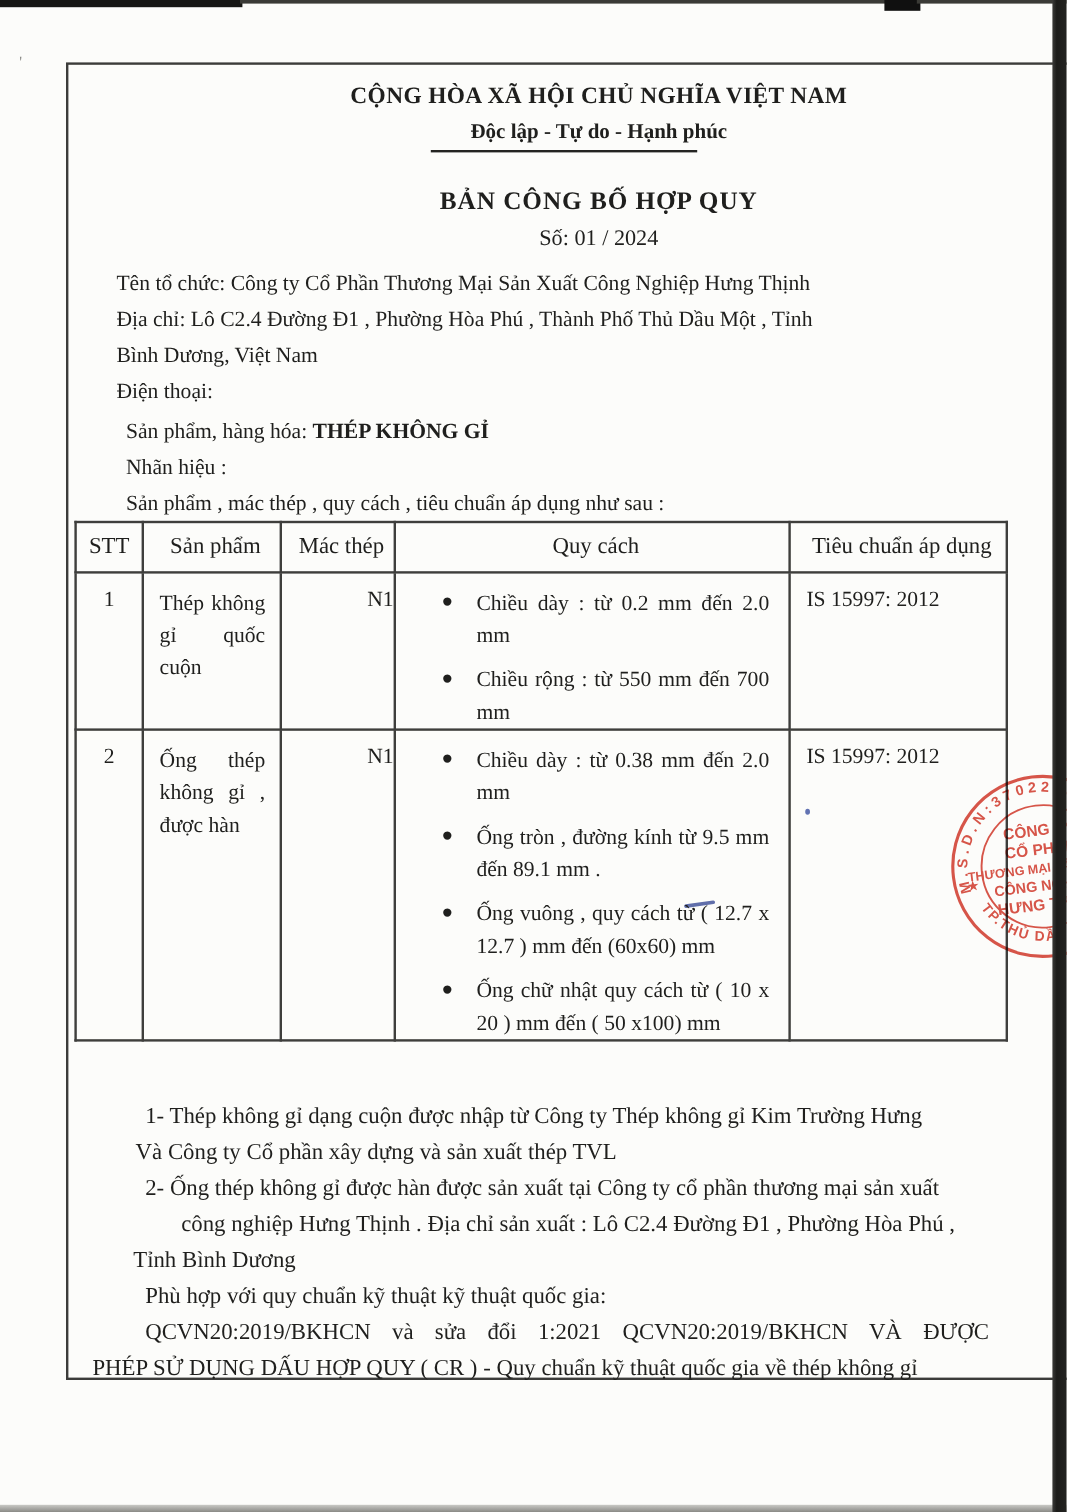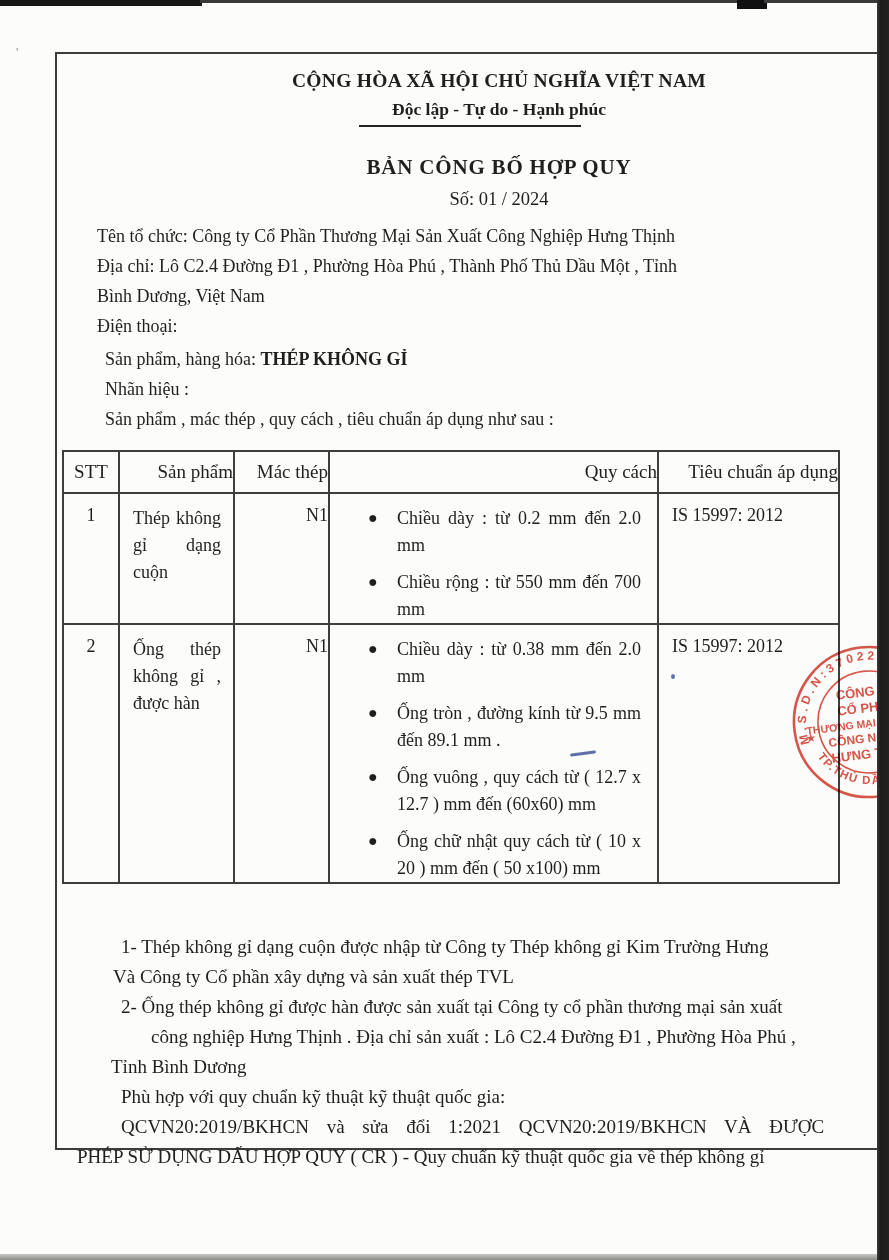--- a/index.html
+++ b/index.html
@@ -39,28 +39,28 @@
   .doc-title { margin-top:24px; font-size:21px; font-weight:bold; letter-spacing:.8px; }
   .doc-number { margin-top:9px; font-size:18.5px; }
 
   .info { margin-top:11px; padding-left:40px; font-size:18px; line-height:30px; }
   .info .shift { margin-left:8px; }
   .info .gap { margin-top:3px; }
   .bold { font-weight:bold; }
 
   
   table.spec-table {
-    margin-left:5px; margin-top:16px;
+    margin-left:5px; margin-top:0;
     border-collapse:collapse; table-layout:fixed; width:776px;
     font-size:18px;
   }
   .spec-table td, .spec-table th {
     border:2px solid #3e3e3c; vertical-align:top; font-weight:normal;
   }
-  .spec-table thead th { height:42px; vertical-align:middle; font-size:19px; text-align:right; padding-left:6px; }
+  .spec-table thead th { height:42px; vertical-align:middle; font-size:19px; text-align:center; padding-left:6px; }
   .spec-table thead th.c { text-align:center; padding-left:0; }
   .row1 { height:93px; }
   .row2 { height:237px; }
   td.stt { text-align:center; padding-top:11px; }
   td.prod { padding:11px 12px 0 13px; text-align:justify; line-height:27px; }
   td.grade { text-align:right; padding-top:11px; }
   td.std { padding:11px 8px 0 13px; }
   ul.specs { list-style:none; margin:0; padding:0; }
   li.spec {
     position:relative; padding-left:67px; padding-right:16px;
@@ -152,21 +152,21 @@
           <th class="c">STT</th>
           <th>Sản phẩm</th>
           <th>Mác thép</th>
           <th>Quy cách</th>
           <th>Tiêu chuẩn áp dụng</th>
         </tr>
       </thead>
       <tbody>
         <tr class="row1">
           <td class="stt">1</td>
-          <td class="prod">Thép không gỉ dạng cuộn</td>
+          <td class="prod">Thép không gỉ quốc cuộn</td>
           <td class="grade">N1</td>
           <td>
             <ul class="specs">
               <li class="spec"><span class="dot">●</span><span>Chiều dày : từ 0.2 mm đến 2.0 mm</span></li>
               <li class="spec"><span class="dot">●</span><span>Chiều rộng : từ 550 mm đến 700 mm</span></li>
             </ul>
           </td>
           <td class="std">IS 15997: 2012</td>
         </tr>
         <tr class="row2">

